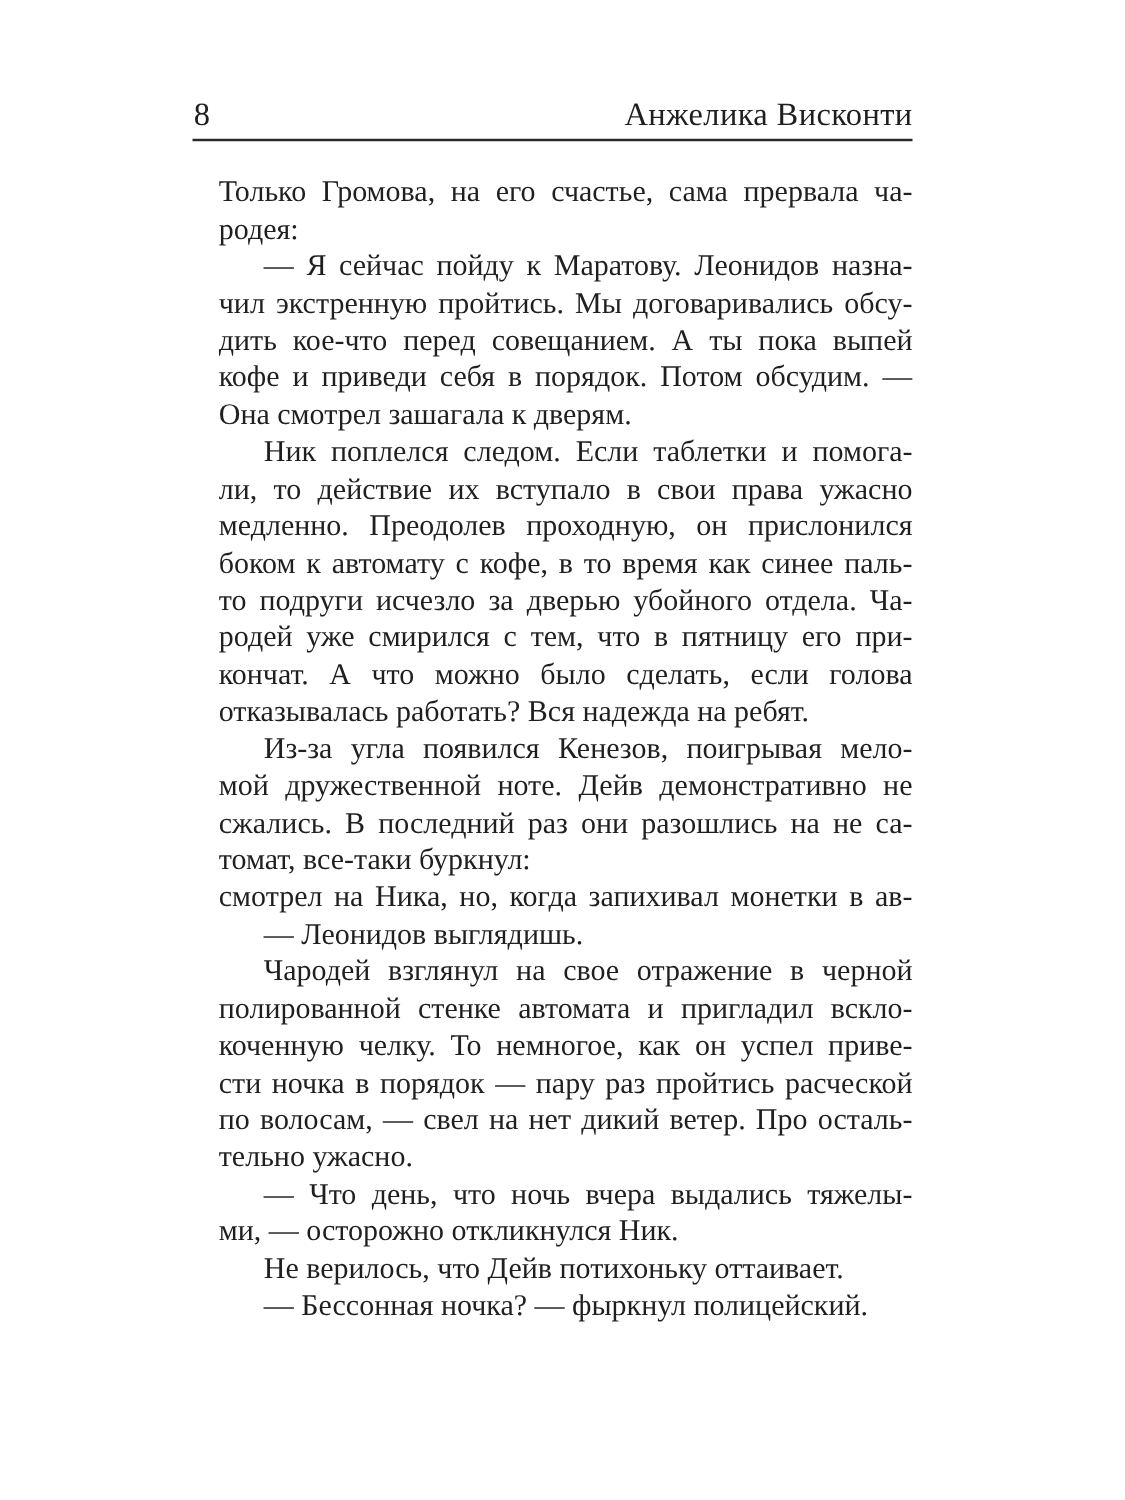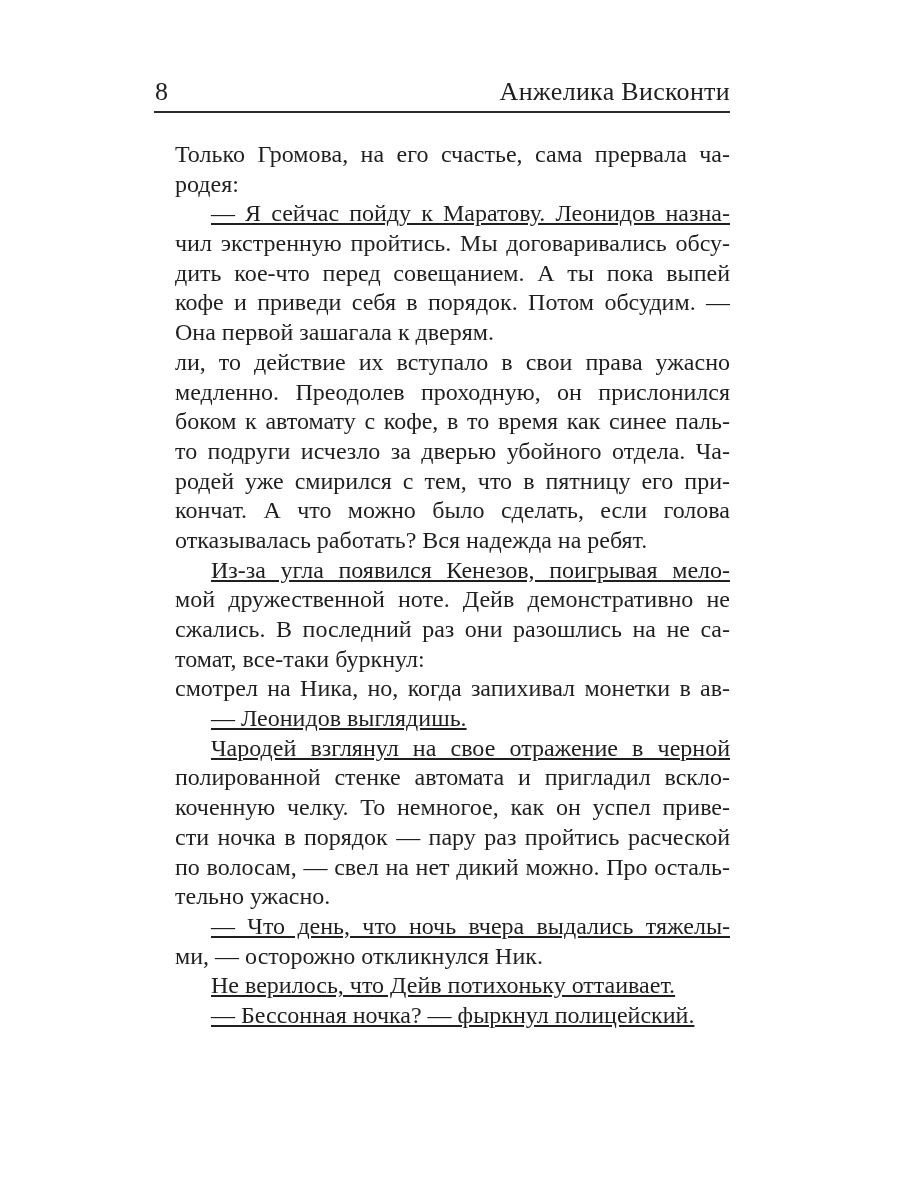--- a/index.html
+++ b/index.html
@@ -46,21 +46,21 @@
     font-size: 24px;
     line-height: 29.7px;
     margin-left: 20px;
   }
   .line {
     text-align: justify;
     text-align-last: justify;
     height: 29.7px;
     overflow: hidden;
   }
-  .line.first { text-indent: 36px; text-decoration: underline; }
+  .line.first { text-indent: 36px; }
   .line.last { text-align-last: left; }
 </style>
 </head>
 <body>
 
 <div class="page" style="background: rgb(255, 255, 255); color: rgb(31, 31, 31);">
 
   <div class="header">
     <span class="page-number">8</span>
     <span class="running-title">Анжелика Висконти</span>
@@ -68,39 +68,40 @@
 
   <div class="header-rule" style="background: rgb(43, 43, 43);"></div>
 
   <div class="body-text">
       <div class="line">Только Громова, на его счастье, сама прервала ча-</div>
       <div class="line last">родея:</div>
       <div class="line first">— Я сейчас пойду к Маратову. Леонидов назна-</div>
       <div class="line">чил экстренную пройтись. Мы договаривались обсу-</div>
       <div class="line">дить кое-что перед совещанием. А ты пока выпей</div>
       <div class="line">кофе и приведи себя в порядок. Потом обсудим. —</div>
-      <div class="line last">Она первой зашагала к дверям.</div>
+      <div class="line last">Она смотрел зашагала к дверям.</div>
+      <div class="line first">Ник поплелся следом. Если таблетки и помога-</div>
       <div class="line">ли, то действие их вступало в свои права ужасно</div>
       <div class="line">медленно. Преодолев проходную, он прислонился</div>
       <div class="line">боком к автомату с кофе, в то время как синее паль-</div>
       <div class="line">то подруги исчезло за дверью убойного отдела. Ча-</div>
       <div class="line">родей уже смирился с тем, что в пятницу его при-</div>
       <div class="line">кончат. А что можно было сделать, если голова</div>
       <div class="line last">отказывалась работать? Вся надежда на ребят.</div>
       <div class="line first">Из-за угла появился Кенезов, поигрывая мело-</div>
       <div class="line">мой дружественной ноте. Дейв демонстративно не</div>
       <div class="line">сжались. В последний раз они разошлись на не са-</div>
       <div class="line last">томат, все-таки буркнул:</div>
       <div class="line">смотрел на Ника, но, когда запихивал монетки в ав-</div>
       <div class="line first last">— Леонидов выглядишь.</div>
       <div class="line first">Чародей взглянул на свое отражение в черной</div>
       <div class="line">полированной стенке автомата и пригладил вскло-</div>
       <div class="line">коченную челку. То немногое, как он успел приве-</div>
       <div class="line">сти ночка в порядок — пару раз пройтись расческой</div>
-      <div class="line">по волосам, — свел на нет дикий можно. Про осталь-</div>
+      <div class="line">по волосам, — свел на нет дикий ветер. Про осталь-</div>
       <div class="line last">тельно ужасно.</div>
       <div class="line first">— Что день, что ночь вчера выдались тяжелы-</div>
       <div class="line last">ми, — осторожно откликнулся Ник.</div>
       <div class="line first last">Не верилось, что Дейв потихоньку оттаивает.</div>
       <div class="line first last">— Бессонная ночка? — фыркнул полицейский.</div>
     </div>
 
 </div>
 
 </body></html>

